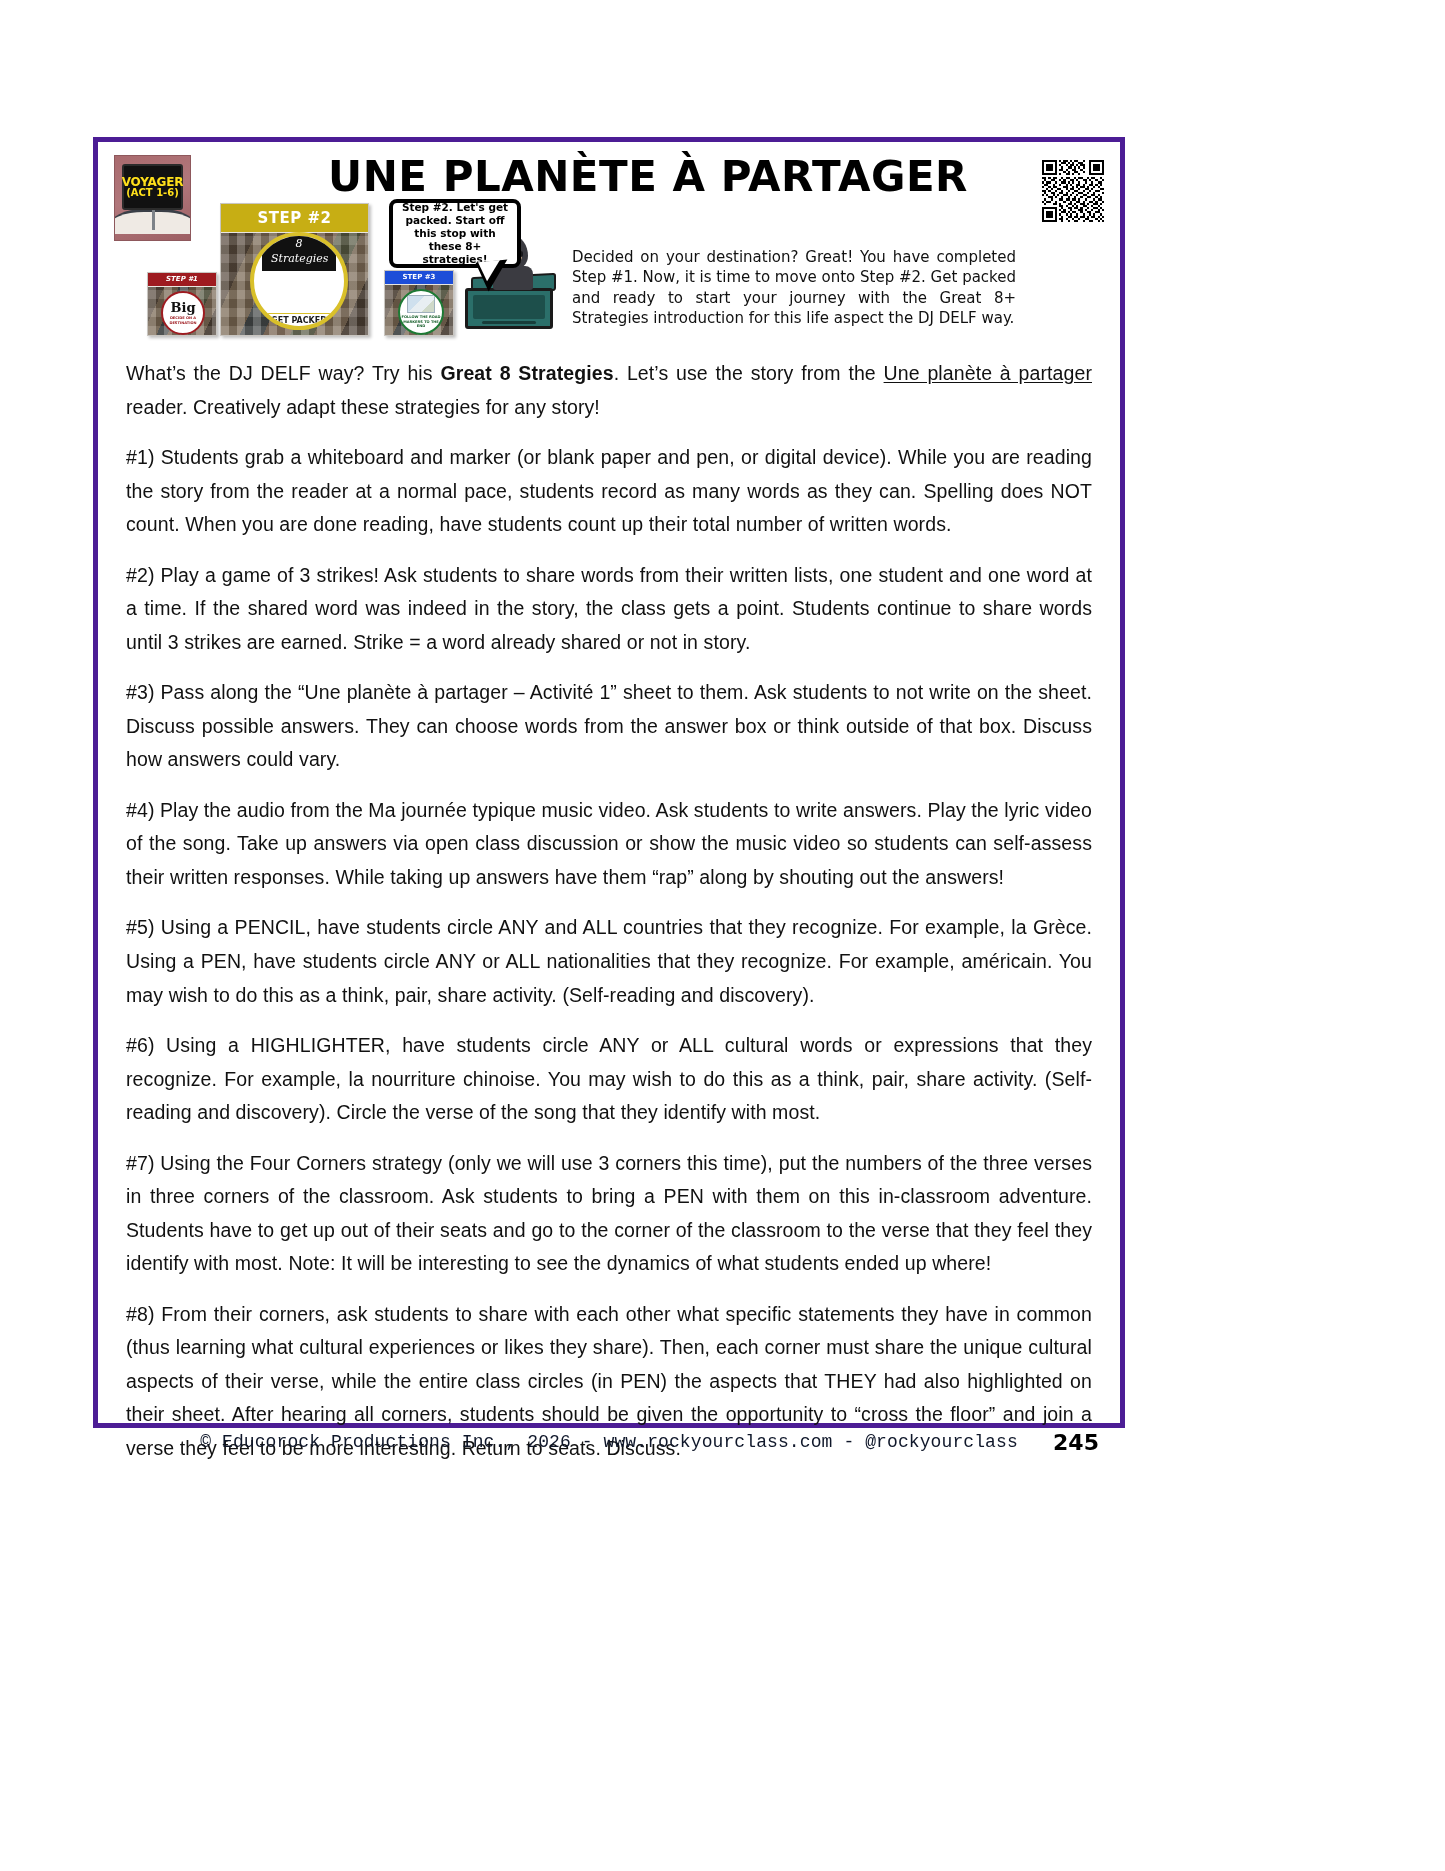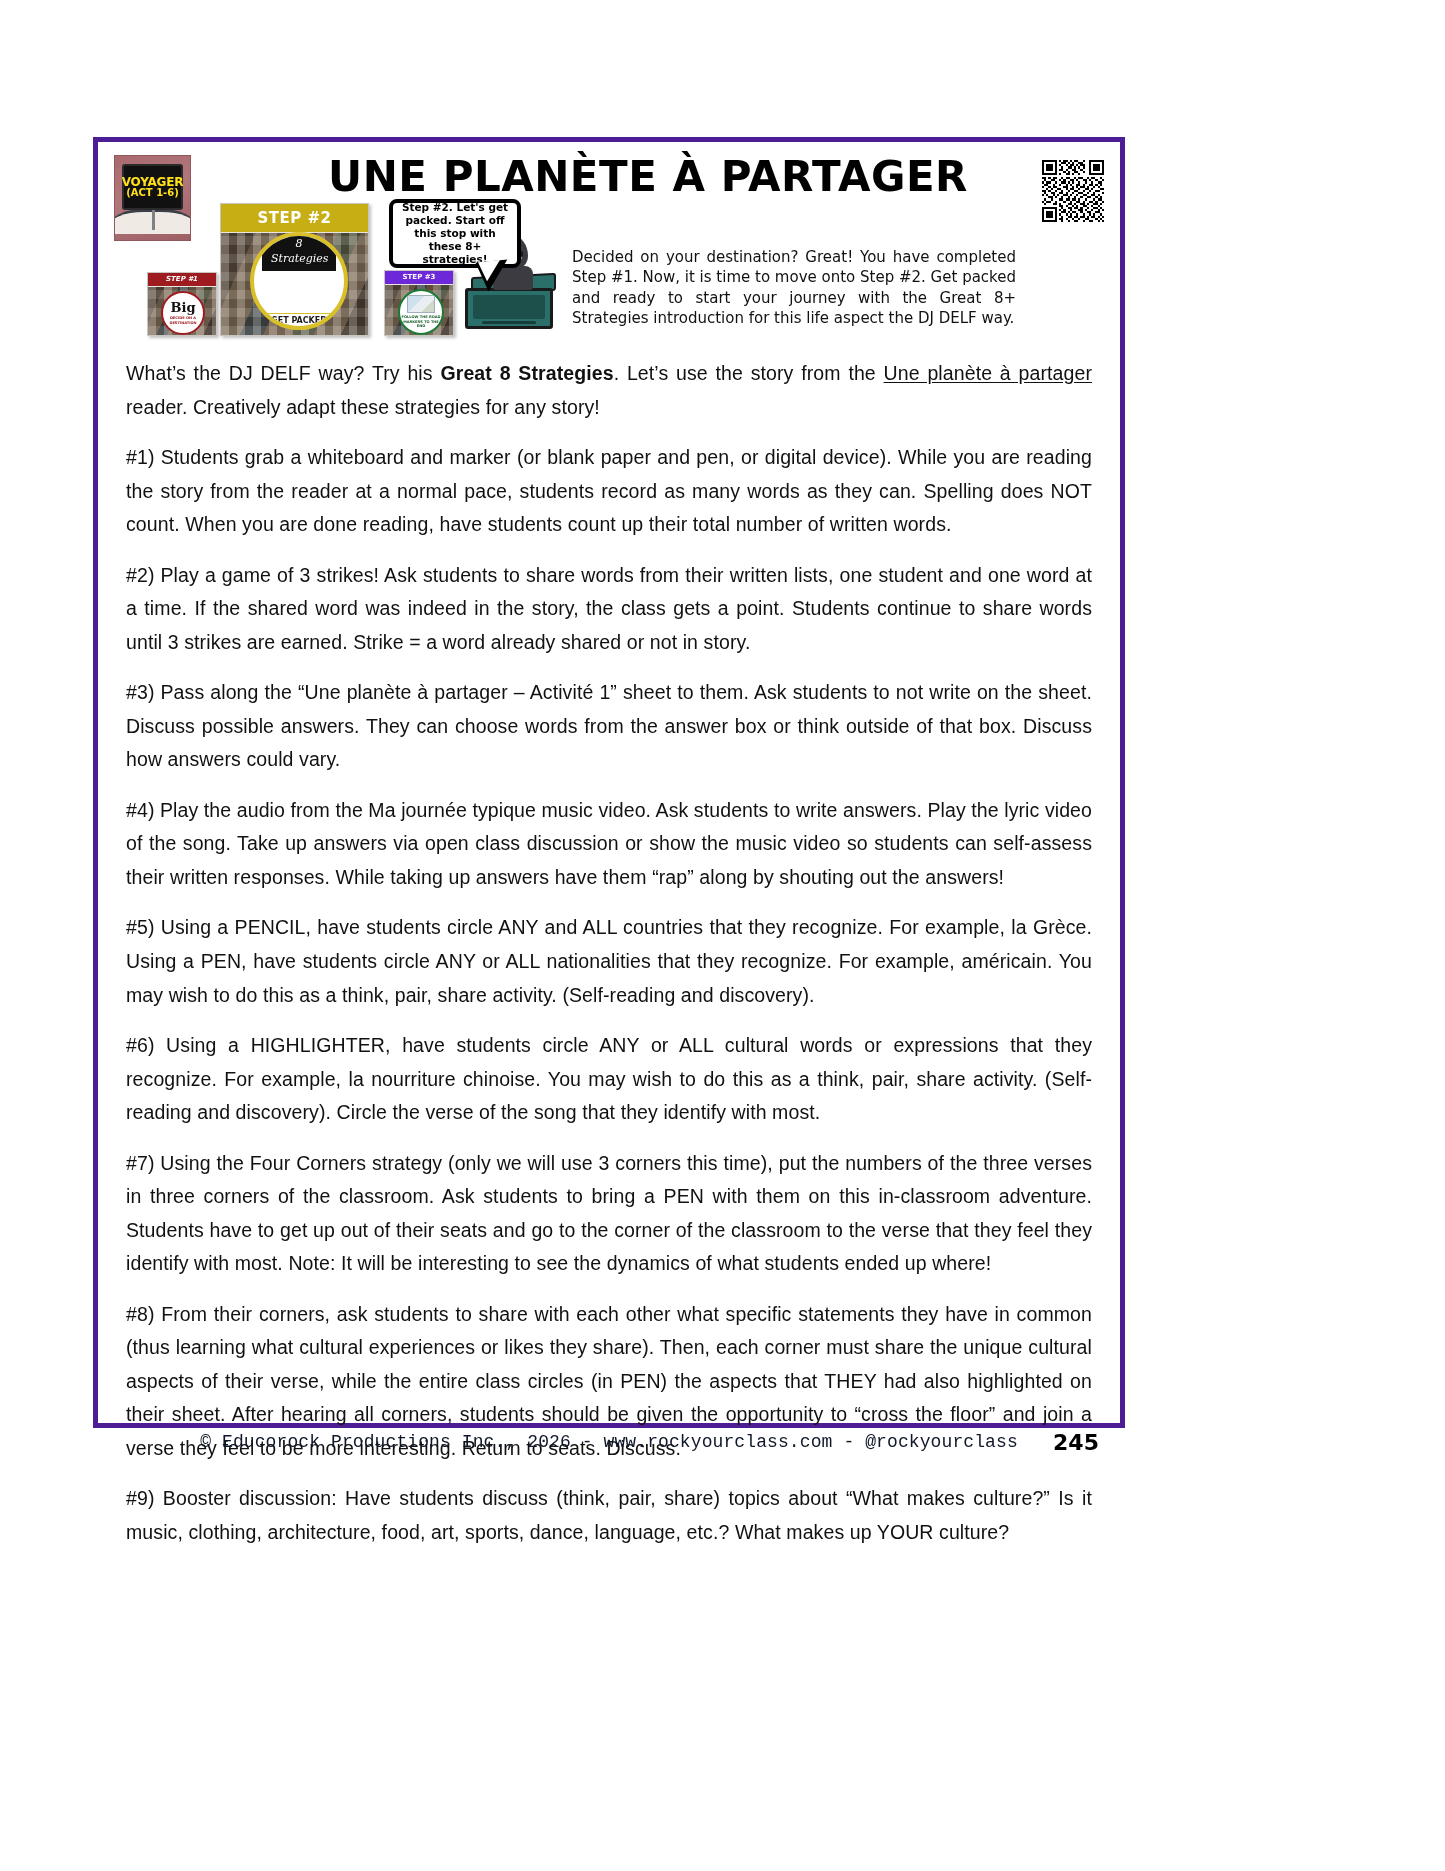--- a/index.html
+++ b/index.html
@@ -157,21 +157,21 @@
     font-family: "DejaVu Sans", sans-serif;
     font-weight: 700; font-size: 8px; color: #1b1b1b;
     line-height: 1.2; margin-top: 12px;
     border-top: 1px solid #d9c02a;
     padding-top: 2px;
     width: 68px;
   }
 
   
   #step3 { left: 286px; top: 128px; width: 68px; height: 64px; }
-  #step3 .cap { background: #6d28d9; font-size: 7px; padding: 3px 0 3px; position: relative; z-index: 4; }
+  #step3 .cap { background: #1d4ed8; font-size: 7px; padding: 3px 0 3px; position: relative; z-index: 4; }
   #step3 .collage { top: 14px; }
   #step3 .badge {
     left: 13px; top: 18px; width: 42px; height: 42px;
     border: 2px solid #1d7a34;
   }
   #step3 .badge .map {
     width: 26px; height: 16px;
     background: linear-gradient(135deg,#cfe0ee 0 40%, #e8eef2 40% 70%, #cfd9c9 70% 100%);
     border: 1px solid #9fb0bd;
   }
@@ -668,21 +668,20 @@
     <p class="para"><span>What’s the DJ DELF way? Try his </span><b>Great 8 Strategies</b><span>. Let’s use the story from the </span><u>Une planète à partager</u><span> reader. Creatively adapt these strategies for any story!</span></p>
 
     <p class="para">#1) Students grab a whiteboard and marker (or blank paper and pen, or digital device). While you are reading the story from the reader at a normal pace, students record as many words as they can. Spelling does NOT count. When you are done reading, have students count up their total number of written words.</p>
     <p class="para">#2) Play a game of 3 strikes! Ask students to share words from their written lists, one student and one word at a time. If the shared word was indeed in the story, the class gets a point. Students continue to share words until 3 strikes are earned. Strike = a word already shared or not in story.</p>
     <p class="para">#3) Pass along the “Une planète à partager – Activité 1” sheet to them. Ask students to not write on the sheet. Discuss possible answers. They can choose words from the answer box or think outside of that box. Discuss how answers could vary.</p>
     <p class="para">#4) Play the audio from the Ma journée typique music video. Ask students to write answers. Play the lyric video of the song. Take up answers via open class discussion or show the music video so students can self-assess their written responses. While taking up answers have them “rap” along by shouting out the answers!</p>
     <p class="para">#5) Using a PENCIL, have students circle ANY and ALL countries that they recognize. For example, la Grèce. Using a PEN, have students circle ANY or ALL nationalities that they recognize. For example, américain. You may wish to do this as a think, pair, share activity. (Self-reading and discovery).</p>
     <p class="para">#6) Using a HIGHLIGHTER, have students circle ANY or ALL cultural words or expressions that they recognize. For example, la nourriture chinoise. You may wish to do this as a think, pair, share activity. (Self-reading and discovery). Circle the verse of the song that they identify with most.</p>
     <p class="para">#7) Using the Four Corners strategy (only we will use 3 corners this time), put the numbers of the three verses in three corners of the classroom. Ask students to bring a PEN with them on this in-classroom adventure. Students have to get up out of their seats and go to the corner of the classroom to the verse that they feel they identify with most. Note: It will be interesting to see the dynamics of what students ended up where!</p>
     <p class="para">#8) From their corners, ask students to share with each other what specific statements they have in common (thus learning what cultural experiences or likes they share). Then, each corner must share the unique cultural aspects of their verse, while the entire class circles (in PEN) the aspects that THEY had also highlighted on their sheet. After hearing all corners, students should be given the opportunity to “cross the floor” and join a verse they feel to be more interesting. Return to seats. Discuss.</p>
-    <p class="para">#9) Booster discussion: Have students discuss (think, pair, share) topics about “What makes culture?” Is it music, clothing, architecture, food, art, sports, dance, language, etc.? What makes up YOUR culture?</p>
 
   </div>
 
 </div>
 
 <div id="footer-bar">
   <div id="footer-text">© Educorock Productions Inc., 2026 - www.rockyourclass.com - @rockyourclass</div>
   <div id="page-number">245</div>
 </div>
 

